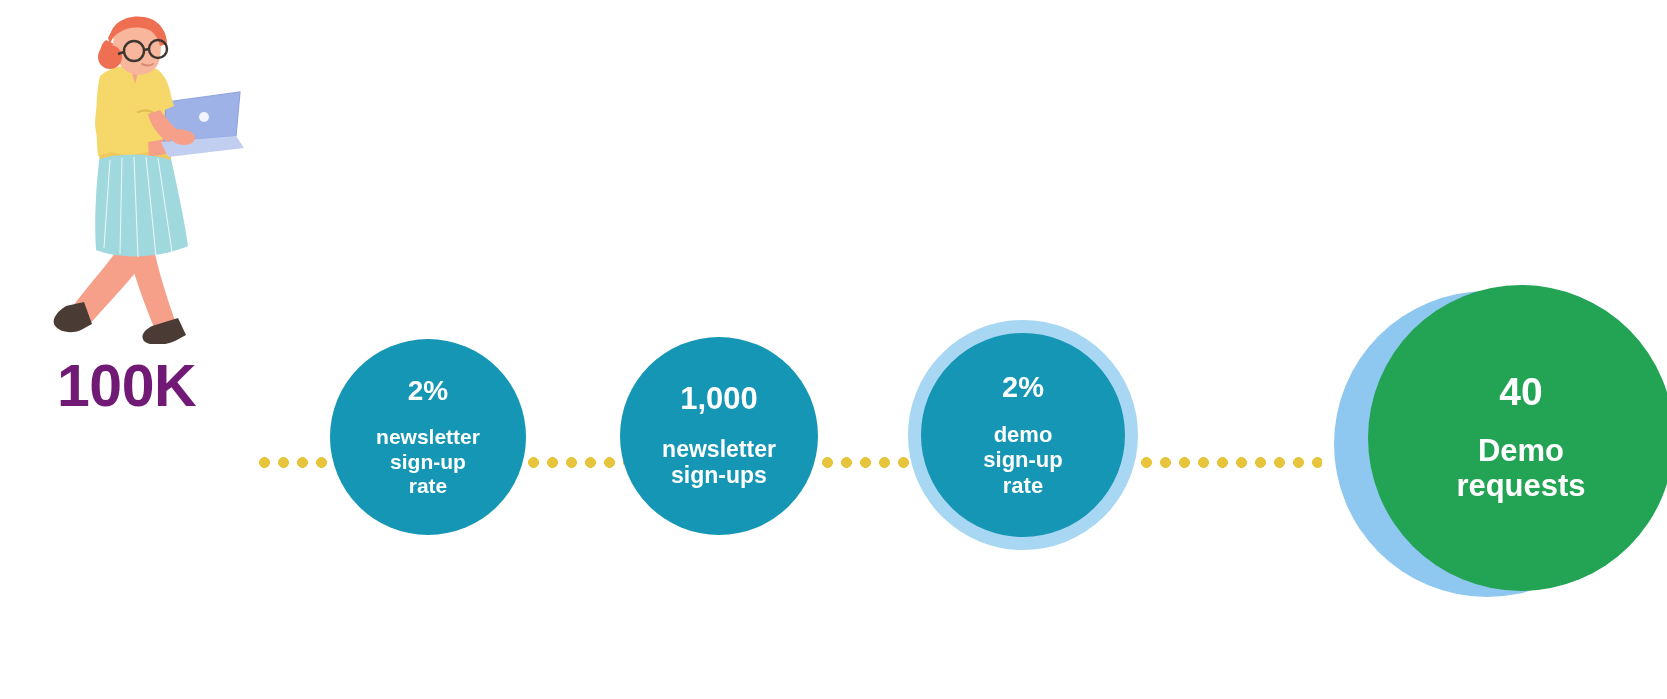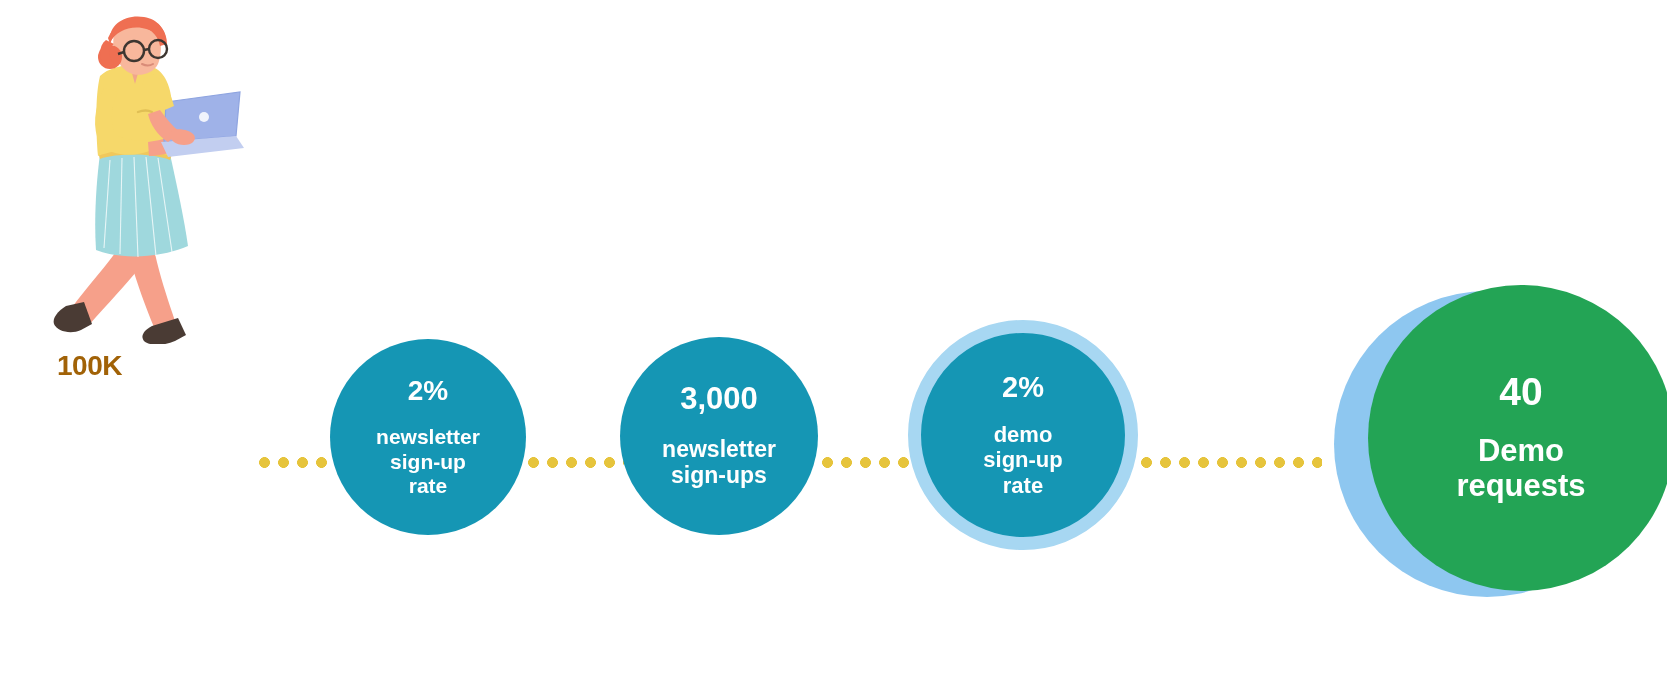--- a/index.html
+++ b/index.html
@@ -28,22 +28,22 @@
     width: 200px;
     height: 330px;
   }
 
   
   .headline {
     position: absolute;
     left: 57px;
     top: 348px;
     width: 250px;
-    color: #a16207;
-    font-size: 28px;
+    color: #701a75;
+    font-size: 59px;
     line-height: 1.30;
     font-weight: bold;
     letter-spacing: -0.5px;
   }
   .headline .ln { display: block; white-space: nowrap; }
 
   
   .connector {
     position: absolute;
     height: 11px;
@@ -197,21 +197,21 @@
       <span class="nlabel">
         <span class="ln">newsletter</span>
         <span class="ln">sign-up</span>
         <span class="ln">rate</span>
       </span>
     </div>
   </div>
 
   <div class="node teal" id="node-2">
     <div class="ntext">
-      <span class="nvalue">3,000</span>
+      <span class="nvalue">1,000</span>
       <span class="nlabel">
         <span class="ln">newsletter</span>
         <span class="ln">sign-ups</span>
       </span>
     </div>
   </div>
 
   <div class="node ring" id="node-3">
     <div class="ntext">
       <span class="nvalue">2%</span>

